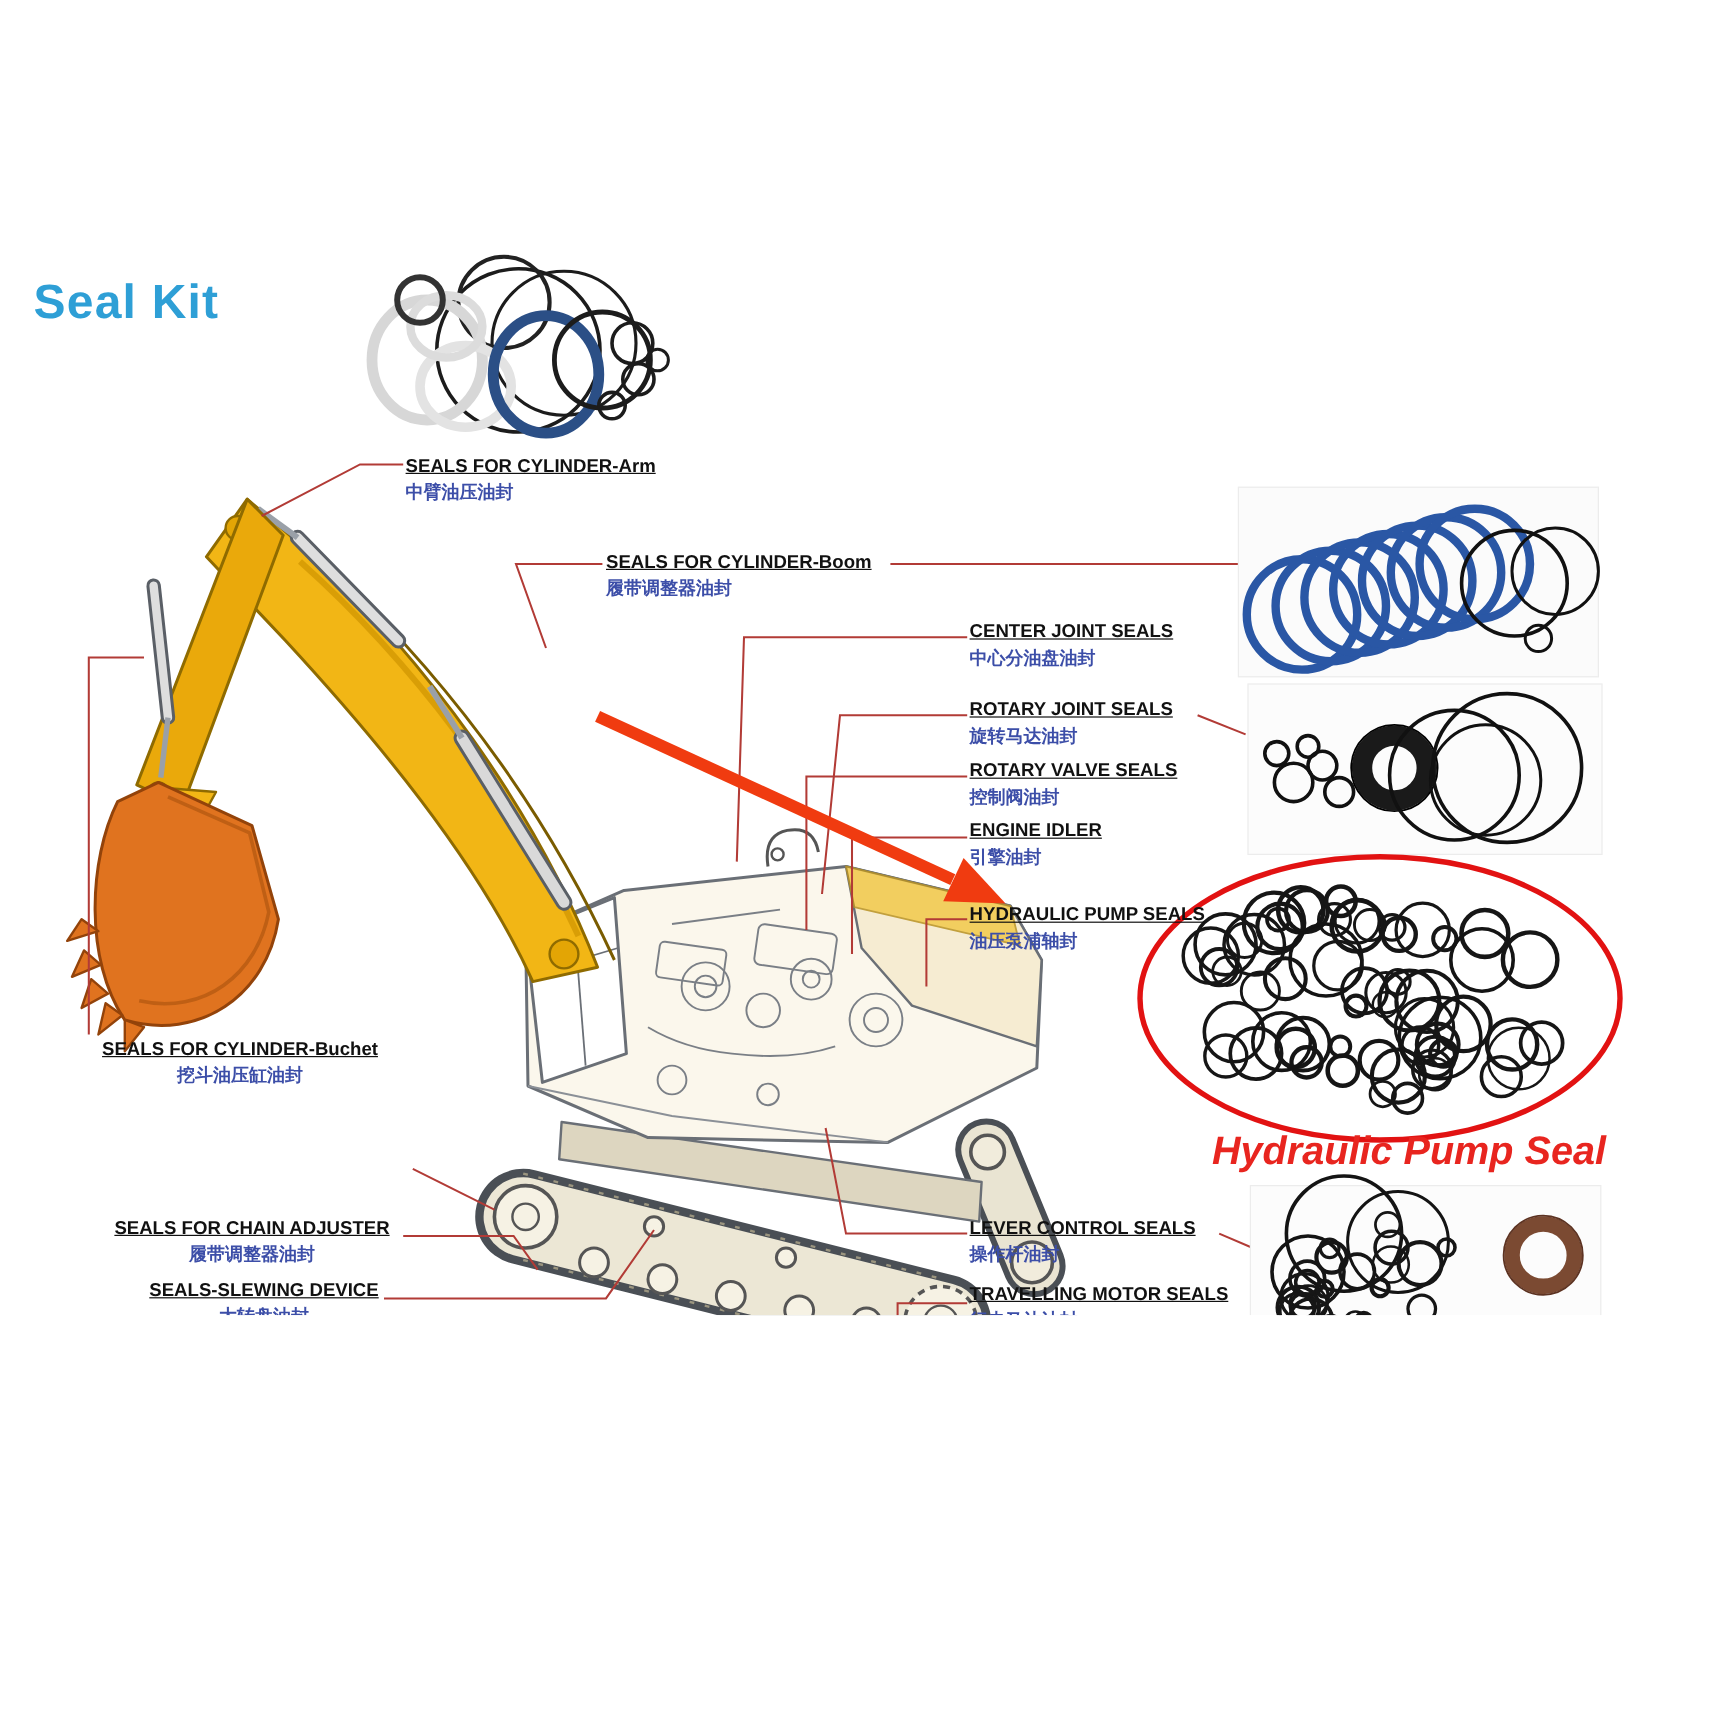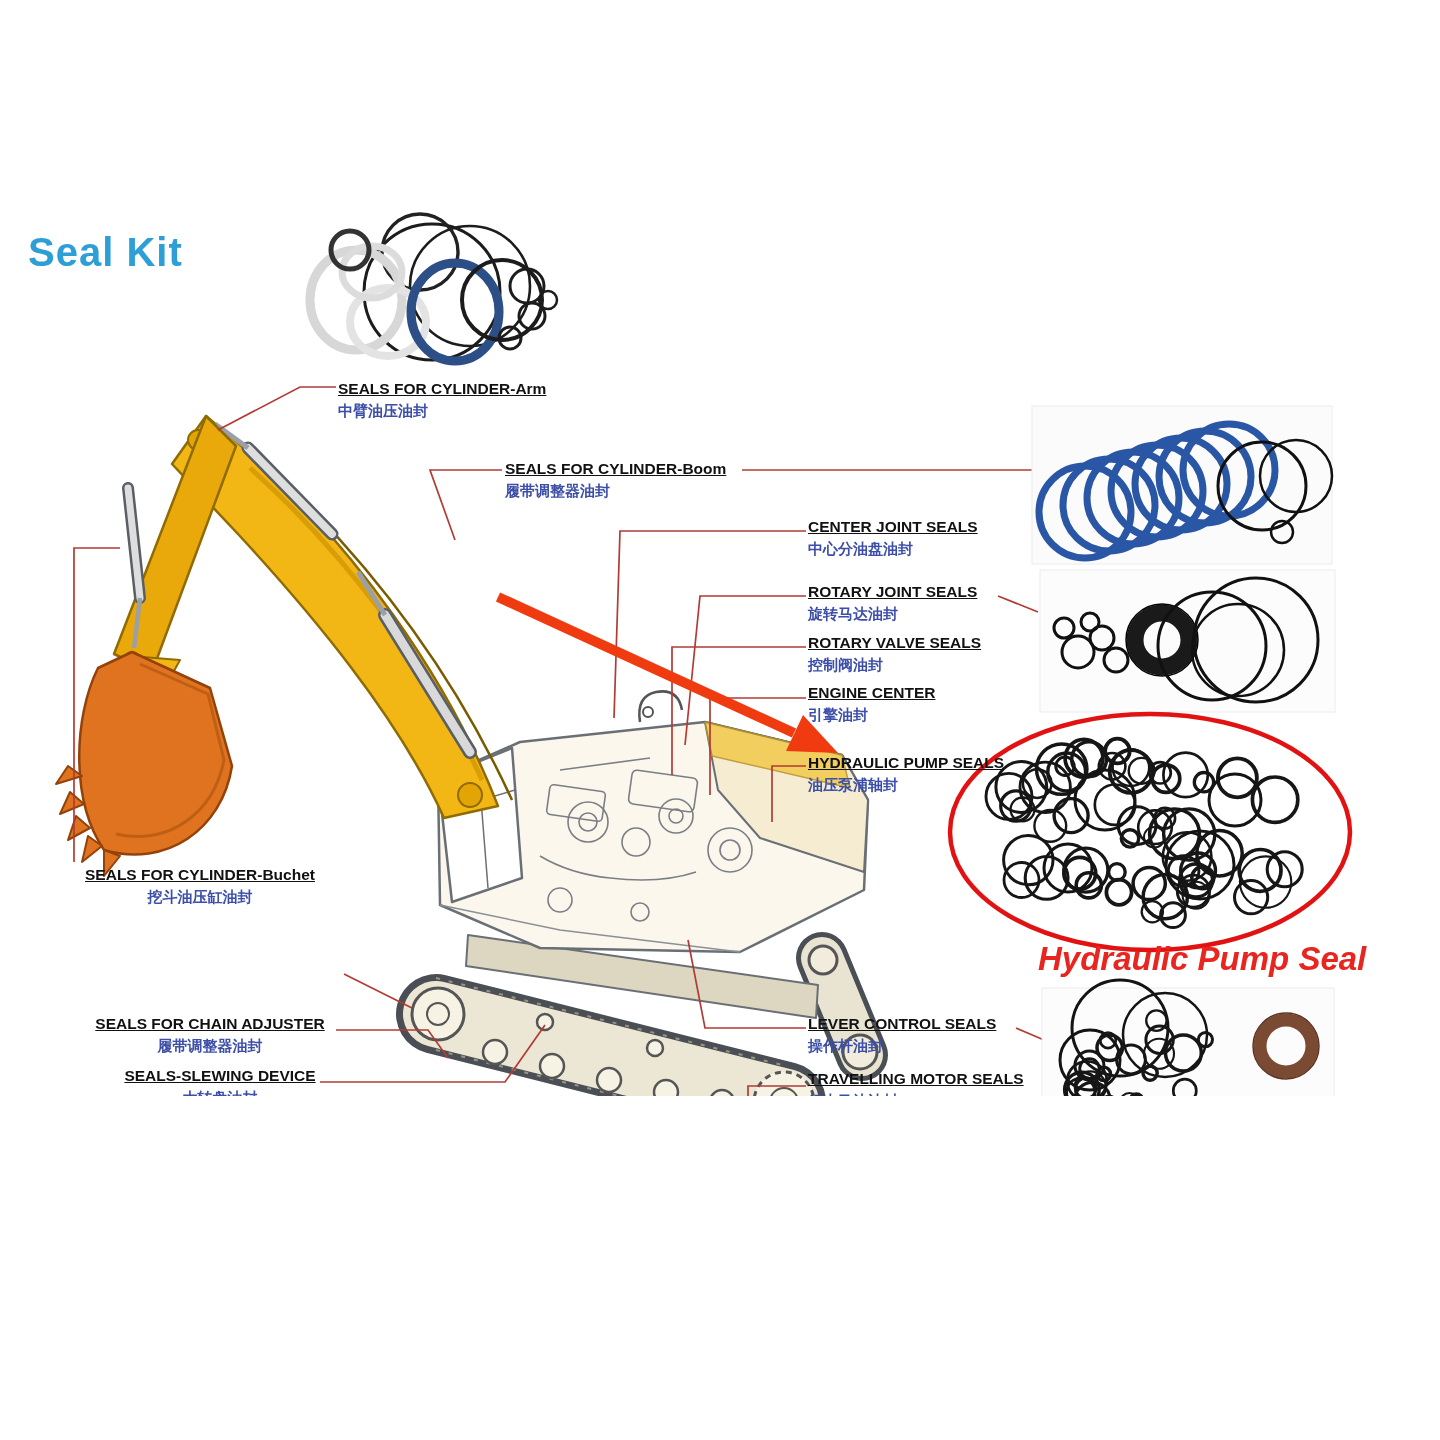--- a/index.html
+++ b/index.html
@@ -6,21 +6,21 @@
   .canvas{position:relative;width:1440px;height:1096px;background:#ffffff;overflow:hidden;
           font-family:"Liberation Sans",sans-serif;}
   .art{position:absolute;left:0;top:0;width:1440px;height:1440px;}
   .title{position:absolute;left:28px;top:230px;font-size:40px;font-weight:bold;
          color:var(--c-title,#2e9fd6);letter-spacing:1px;}
   .label{position:absolute;line-height:1.42;}
   .label .en{font-weight:bold;font-size:15.5px;color:var(--c-label_en,#111111);white-space:nowrap;text-decoration:underline;}
   .label .zh{font-size:15px;font-weight:bold;color:var(--c-label_zh,#3c4ea8);white-space:nowrap;}
   .lbl-center{text-align:center;}
   .callout{position:absolute;left:1010px;top:940px;font-size:33px;font-weight:bold;font-style:italic;
-           color:var(--c-highlight,#e8251f);white-space:nowrap;margin-left:28px;}
+           color:var(--c-highlight,#e8251f);white-space:nowrap;}
   .logo{position:absolute;left:1392px;top:1194px;width:130px;height:52px;background:#1b2f9e;
         border-radius:50%;transform:rotate(-8deg);color:#ffffff;font-style:italic;font-weight:bold;
         font-size:26px;display:flex;align-items:center;padding-left:10px;box-sizing:border-box;}
 </style>
 </head>
 <body>
 
 <div class="canvas">
 
   <svg class="art" viewBox="0 0 1440 1440">
@@ -366,21 +366,21 @@
     <div class="en">ROTARY JOINT SEALS</div>
     <div class="zh">旋转马达油封</div>
   </div>
 
   <div class="label" style="left:808px;top:632px">
     <div class="en">ROTARY VALVE SEALS</div>
     <div class="zh">控制阀油封</div>
   </div>
 
   <div class="label" style="left:808px;top:682px">
-    <div class="en">ENGINE CENTER</div>
+    <div class="en">ENGINE IDLER</div>
     <div class="zh">引擎油封</div>
   </div>
 
   <div class="label" style="left:808px;top:752px">
     <div class="en">HYDRAULIC PUMP SEALS</div>
     <div class="zh">油压泵浦轴封</div>
   </div>
 
   <div class="label lbl-center" style="left:55px;top:864px;width:290px">
     <div class="en">SEALS FOR CYLINDER-Buchet</div>

